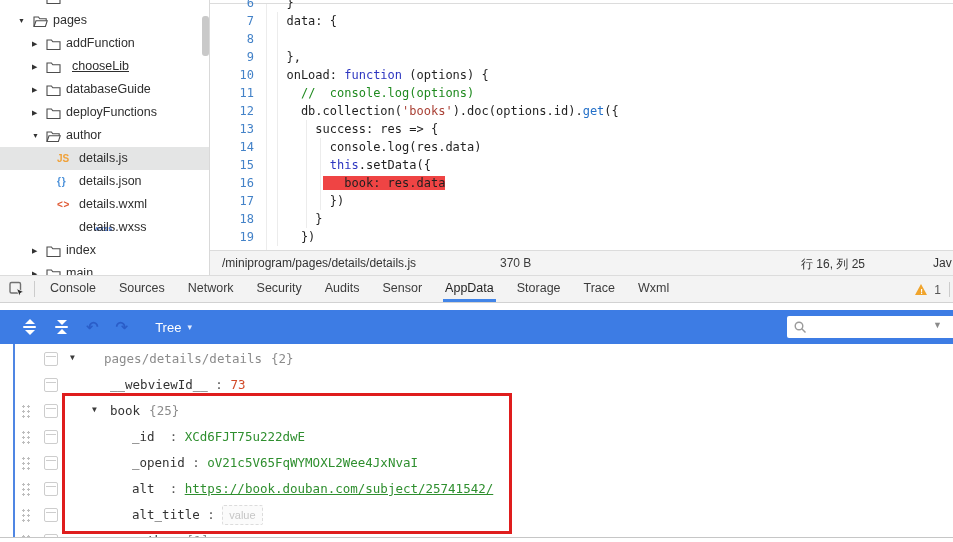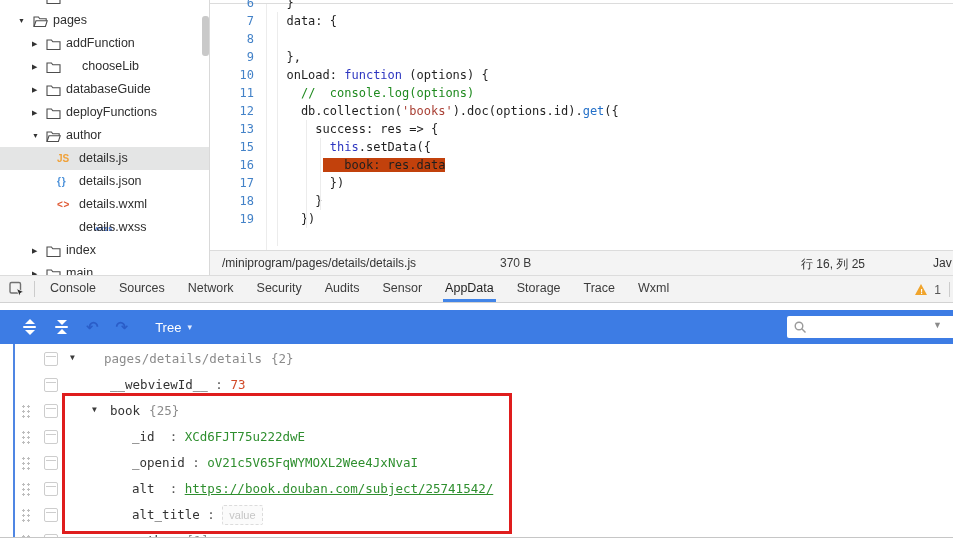--- a/index.html
+++ b/index.html
@@ -27,21 +27,21 @@
   #gutter-sep{position:absolute;left:56px;top:4px;height:246px;width:1px;background:#ececec;}
   .guide{position:absolute;width:1px;background:#ececec;}
   #editor-lines{position:absolute;left:0;top:-6px;right:0;}
   .cl{height:18px;display:flex;font-family:"DejaVu Sans Mono",monospace;font-size:12px;line-height:18px;white-space:pre;}
   .ln{width:44px;text-align:right;color:#4382c8;flex:none;}
   .ct{margin-left:18px;color:#1f1f1f;}
   .t-k{color:#2d36c0;}
   .t-c{color:#1f8a1f;}
   .t-s{color:#a94035;}
   .t-m{color:#2470c8;}
-  .t-sel{background:#c2410c;}
+  .t-sel{background:#ef4444;}
 
   
   #statusbar{position:absolute;left:210px;top:250px;width:743px;height:25px;background:#f4f4f4;
              border-top:1px solid #dcdcdc;font-size:12px;color:#333;box-sizing:border-box;}
   #sb-path{position:absolute;left:12px;top:5px;}
   #sb-size{position:absolute;left:290px;top:5px;color:#3c3c3c;}
   #sb-cursor{position:absolute;right:88px;top:5px;white-space:nowrap;}
   #sb-lang{position:absolute;left:723px;top:5px;white-space:nowrap;}
 
   
@@ -124,21 +124,21 @@
         <span class="ft-folder" style="left: 46px;"><svg width="15" height="13" viewBox="0 0 15 13">
             <path fill="none" stroke="#4d4d4d" stroke-width="1.1" d="M1 2 h4.4 l1.4 1.8 H14 V11.5 H1 Z"></path>
           </svg></span>
         <span class="ft-label" style="left: 66px;">addFunction</span>
       </div>
       <div class="ft-row" style="top: 55px;">
         <span class="ft-tri" style="left: 32px;">▶</span>
         <span class="ft-folder" style="left: 46px;"><svg width="15" height="13" viewBox="0 0 15 13">
             <path fill="none" stroke="#4d4d4d" stroke-width="1.1" d="M1 2 h4.4 l1.4 1.8 H14 V11.5 H1 Z"></path>
           </svg></span>
-        <span class="ft-label" style="left: 82px;">chooseLib</span>
+        <span class="ft-label" style="left: 72px; text-decoration: underline;">chooseLib</span>
       </div>
       <div class="ft-row" style="top: 78px;">
         <span class="ft-tri" style="left: 32px;">▶</span>
         <span class="ft-folder" style="left: 46px;"><svg width="15" height="13" viewBox="0 0 15 13">
             <path fill="none" stroke="#4d4d4d" stroke-width="1.1" d="M1 2 h4.4 l1.4 1.8 H14 V11.5 H1 Z"></path>
           </svg></span>
         <span class="ft-label" style="left: 66px;">databaseGuide</span>
       </div>
       <div class="ft-row" style="top: 101px;">
         <span class="ft-tri" style="left: 32px;">▶</span>
@@ -193,20 +193,21 @@
   <div id="editor-top-line"></div>
   <div id="editor-lines">
       <div class="cl"><span class="ln">6</span><span class="ct"><span class="t-d">  }</span></span></div>
       <div class="cl"><span class="ln">7</span><span class="ct"><span class="t-d">  data: {</span></span></div>
       <div class="cl"><span class="ln">8</span><span class="ct"></span></div>
       <div class="cl"><span class="ln">9</span><span class="ct"><span class="t-d">  },</span></span></div>
       <div class="cl"><span class="ln">10</span><span class="ct"><span class="t-d">  onLoad: </span><span class="t-k">function</span><span class="t-d"> (options) {</span></span></div>
       <div class="cl"><span class="ln">11</span><span class="ct"><span class="t-d">    </span><span class="t-c">//  console.log(options)</span></span></div>
       <div class="cl"><span class="ln">12</span><span class="ct"><span class="t-d">    db.collection(</span><span class="t-s">'books'</span><span class="t-d">).doc(options.id).</span><span class="t-m">get</span><span class="t-d">({</span></span></div>
       <div class="cl"><span class="ln">13</span><span class="ct"><span class="t-d">      success: res =&gt; {</span></span></div>
+      <div class="cl"><span class="ln">14</span><span class="ct"><span class="t-d">        console.log(res.data)</span></span></div>
       <div class="cl"><span class="ln">15</span><span class="ct"><span class="t-d">        </span><span class="t-k">this</span><span class="t-d">.setData({</span></span></div>
       <div class="cl"><span class="ln">16</span><span class="ct"><span class="t-d">       </span><span class="t-sel">   book: res.data</span></span></div>
       <div class="cl"><span class="ln">17</span><span class="ct"><span class="t-d">        })</span></span></div>
       <div class="cl"><span class="ln">18</span><span class="ct"><span class="t-d">      }</span></span></div>
       <div class="cl"><span class="ln">19</span><span class="ct"><span class="t-d">    })</span></span></div>
     </div>
   <div id="gutter-sep"></div>
   <div class="guide" style="left:67px;top:12px;height:234px;"></div>
   <div class="guide" style="left:96px;top:120px;height:108px;"></div>
   <div class="guide" style="left:110px;top:138px;height:72px;"></div>

